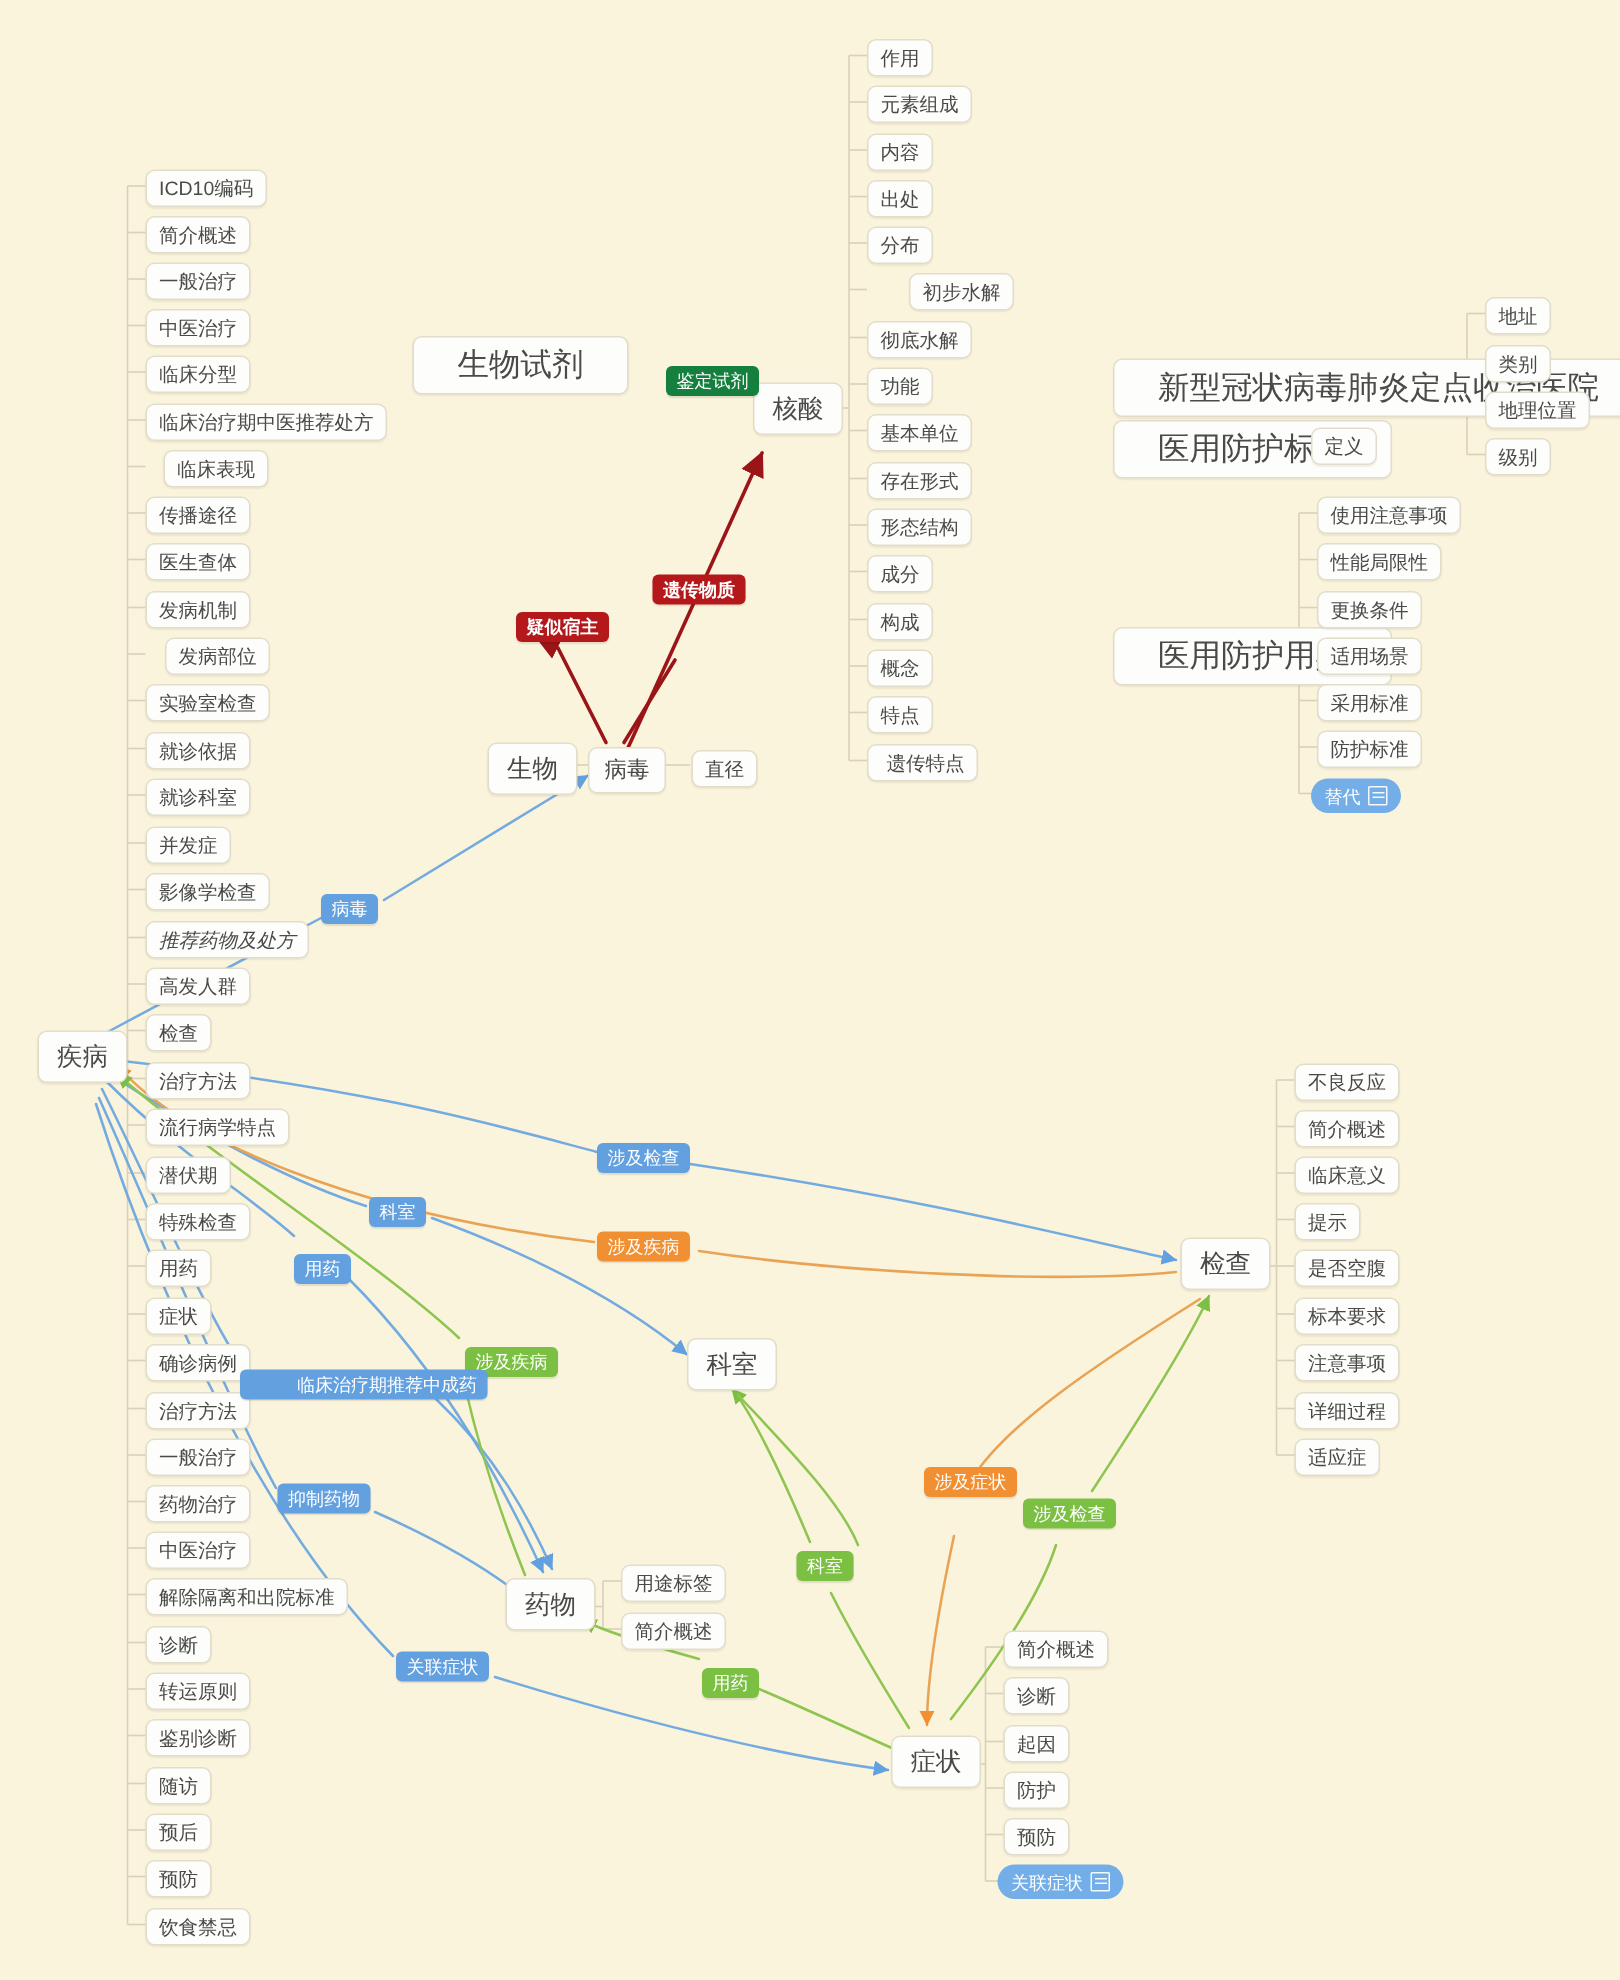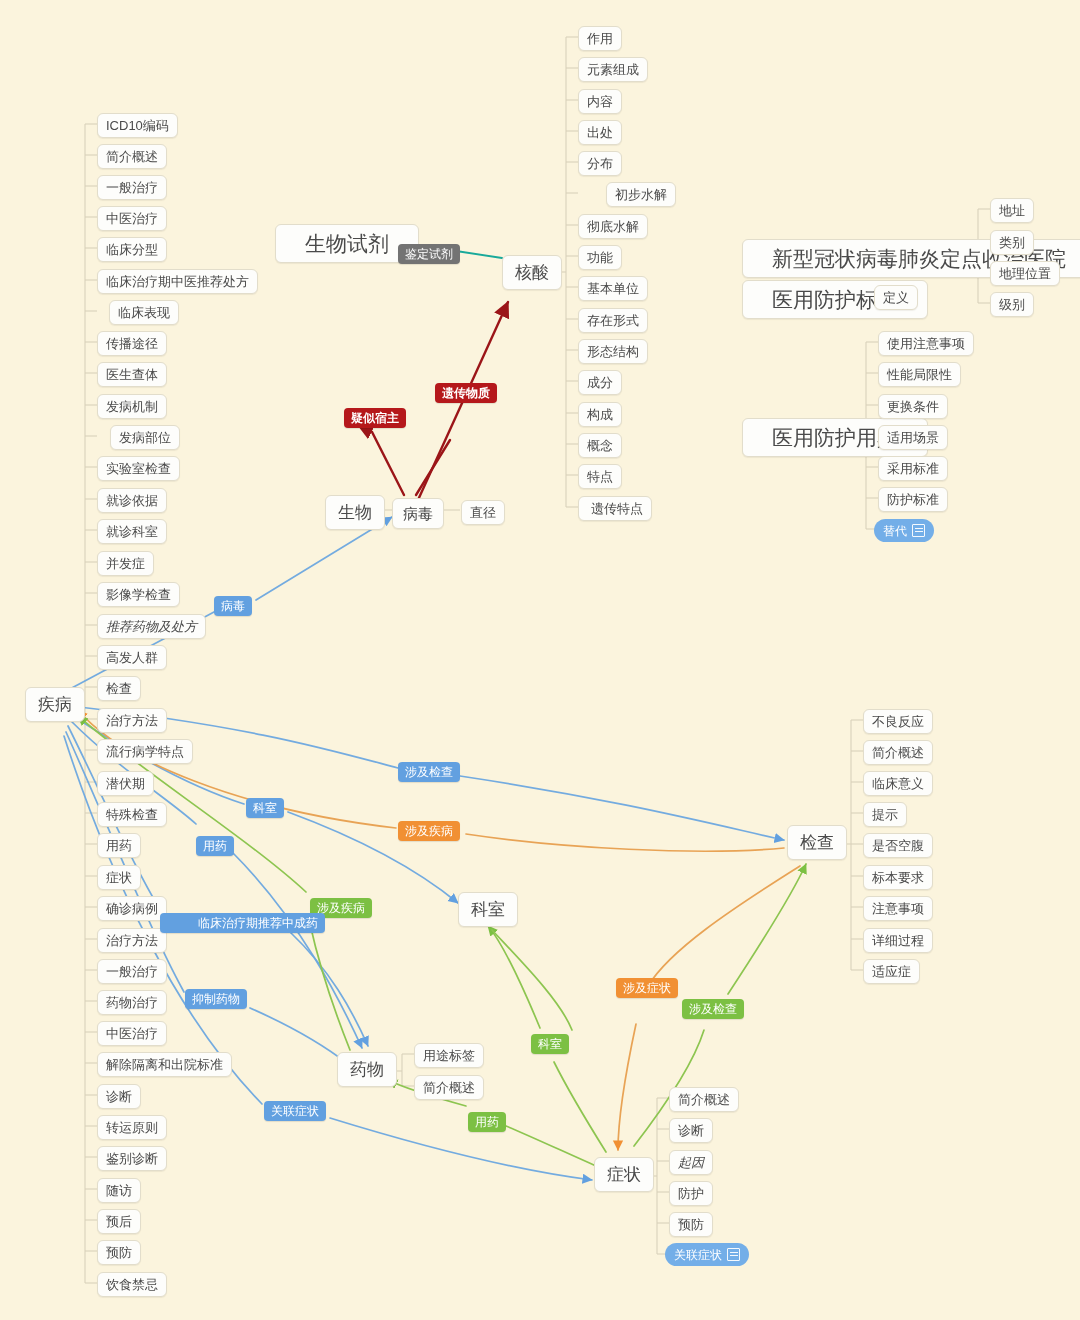--- a/index.html
+++ b/index.html
@@ -51,21 +51,21 @@
     font-size:12px;
     line-height:1;
     padding:4px 7px;
     border-radius:4px;
     white-space:nowrap;
     box-shadow:0 1px 1px rgba(0,0,0,.10);
   }
   .elabel.blue{background:#62a0e0;}
   .elabel.green{background:#7cc043;}
   .elabel.orange{background:#f19033;}
-  .elabel.teal{background:#737373;}
+  .elabel.teal{background:#15803d;margin-left:46px;}
   .elabel.darkred{background:#b5181b;font-weight:bold;}
 
   
   .pill{
     position:absolute;
     background:#73aee8;
     color:#fff;
     font-size:12px;
     line-height:1;
     padding:5px 9px;
@@ -387,21 +387,21 @@
   <div class="node" style="left:863px;top:771px;">临床意义</div>
   <div class="node" style="left:863px;top:802px;">提示</div>
   <div class="node" style="left:863px;top:833px;">是否空腹</div>
   <div class="node" style="left:863px;top:865px;">标本要求</div>
   <div class="node" style="left:863px;top:896px;">注意事项</div>
   <div class="node" style="left:863px;top:928px;">详细过程</div>
   <div class="node" style="left:863px;top:959px;">适应症</div>
 
   <div class="node" style="left:669px;top:1087px;">简介概述</div>
   <div class="node" style="left:669px;top:1118px;">诊断</div>
-  <div class="node" style="left:669px;top:1150px;font-style:italic;">起因</div>
+  <div class="node" style="left:669px;top:1150px;">起因</div>
   <div class="node" style="left:669px;top:1181px;">防护</div>
   <div class="node" style="left:669px;top:1212px;">预防</div>
   <div class="pill" style="left:665px;top:1243px;">
     <span>关联症状</span>
     <span class="docico"></span>
   </div>
 
   <div class="node" style="left:414px;top:1043px;">用途标签</div>
   <div class="node" style="left:414px;top:1075px;">简介概述</div>
 

